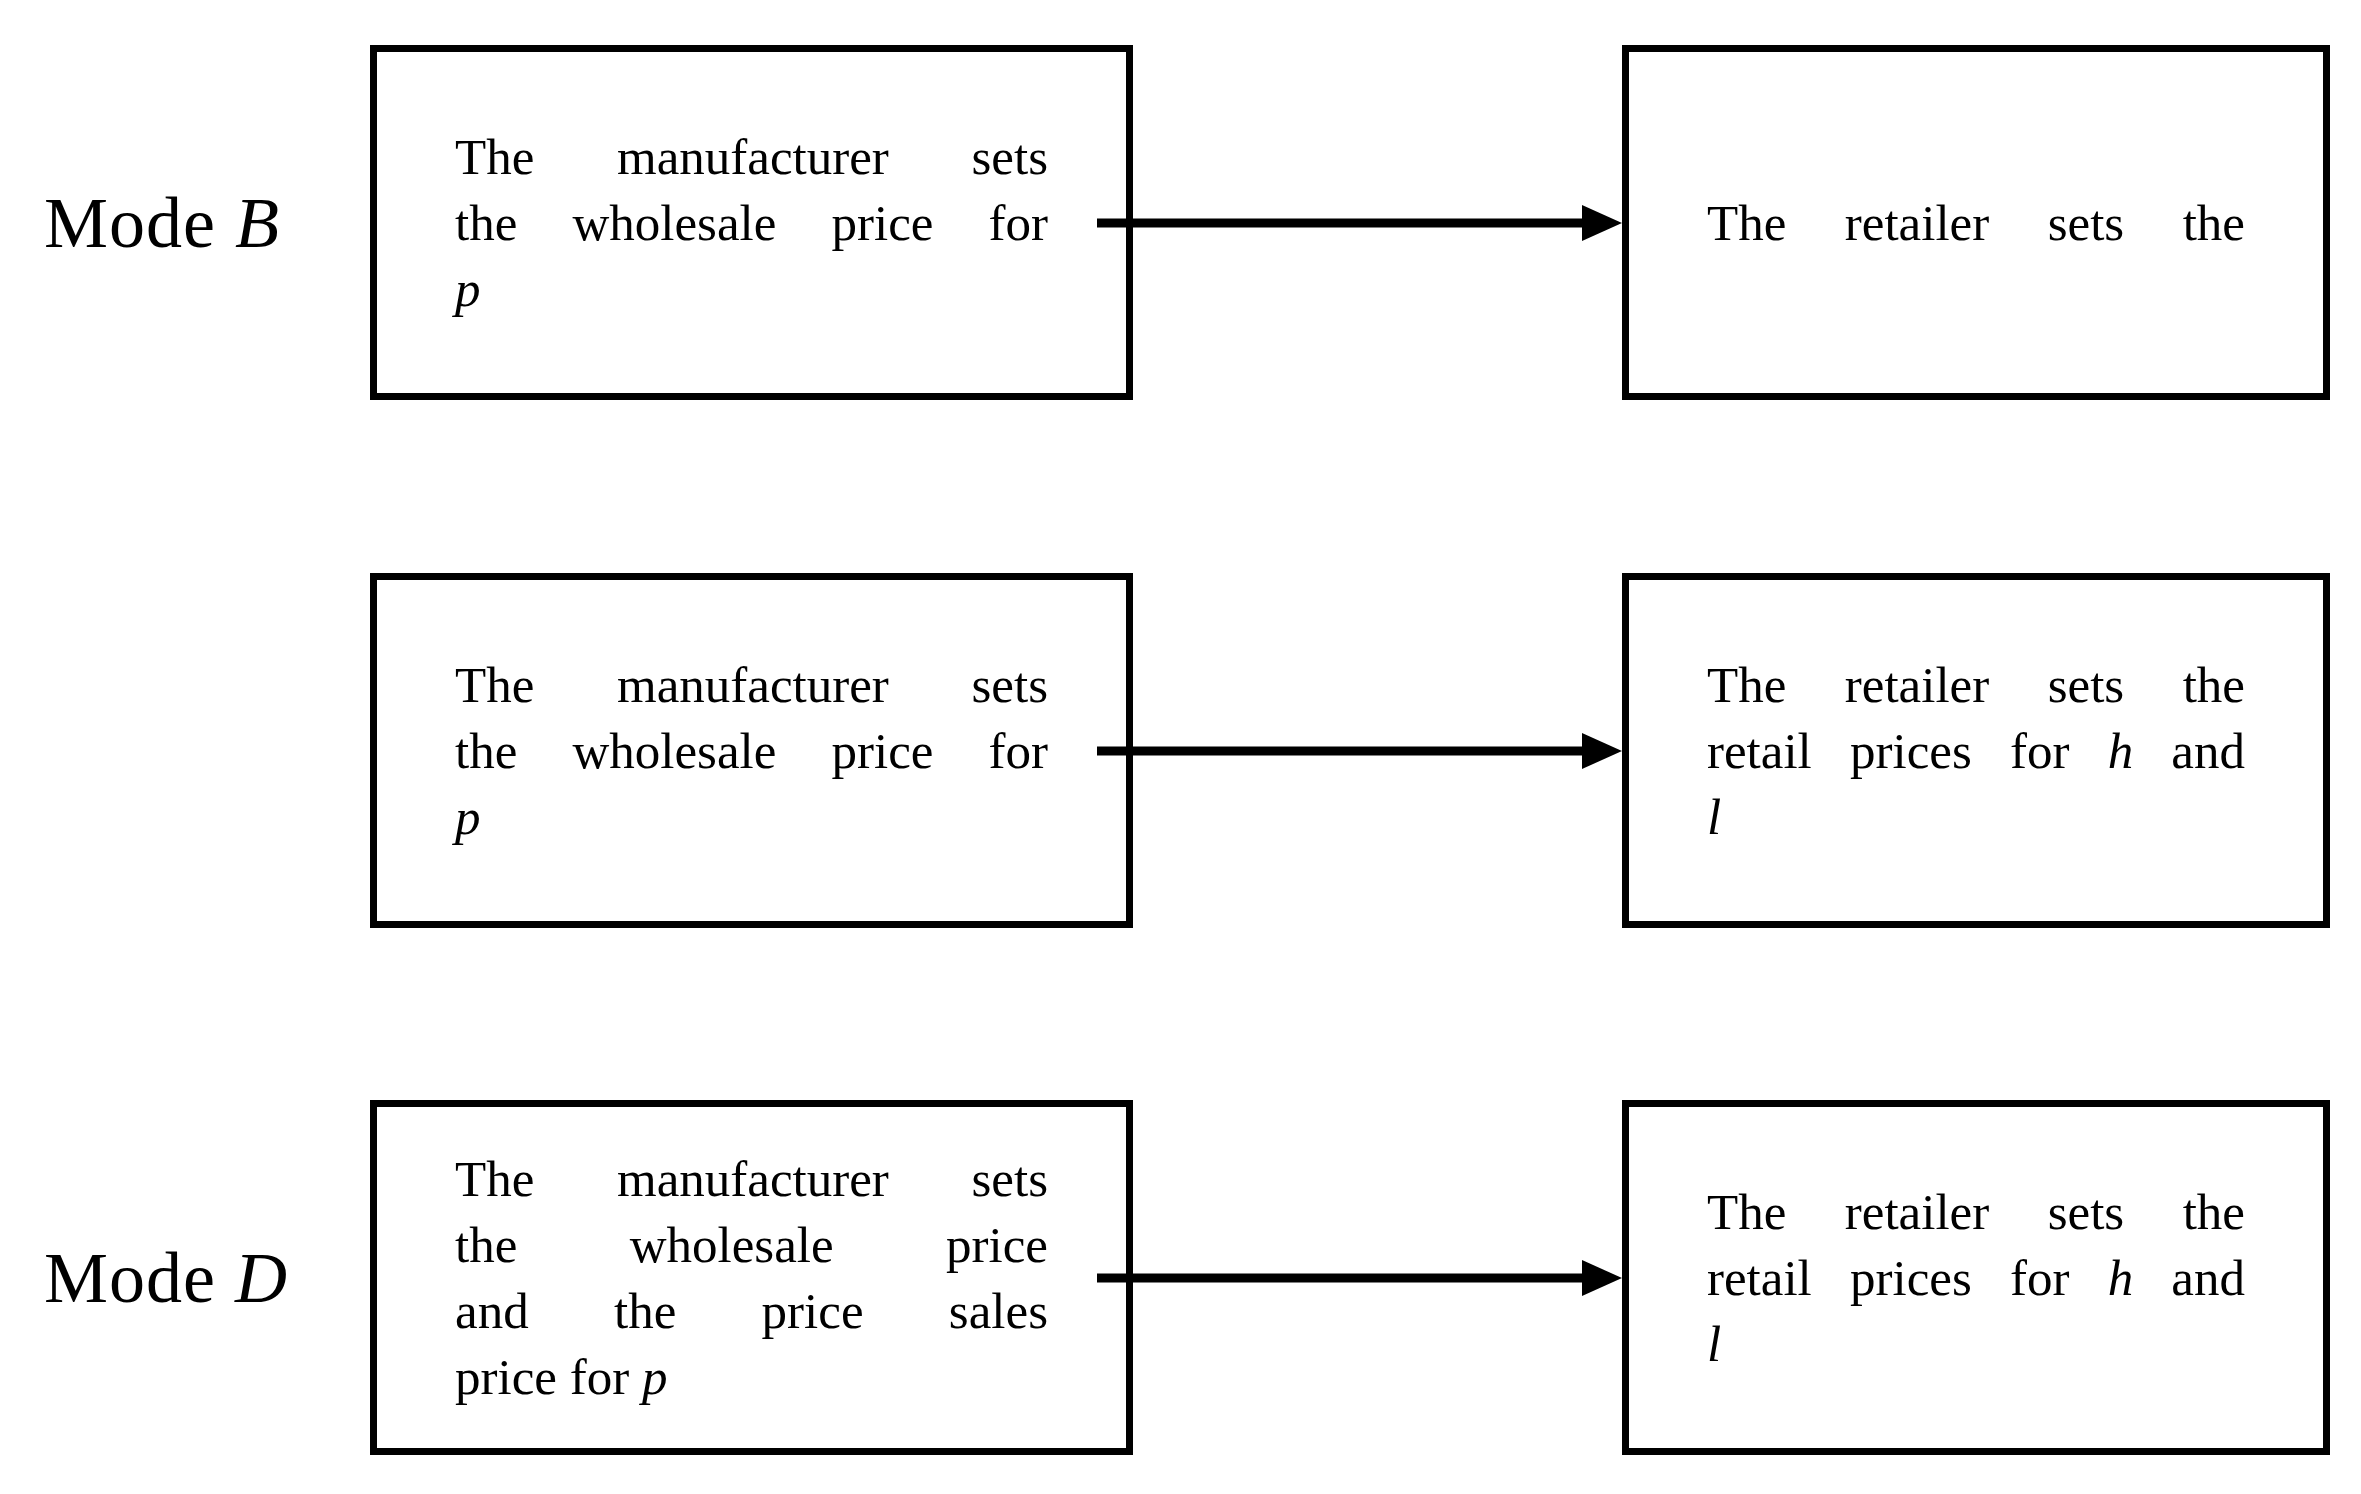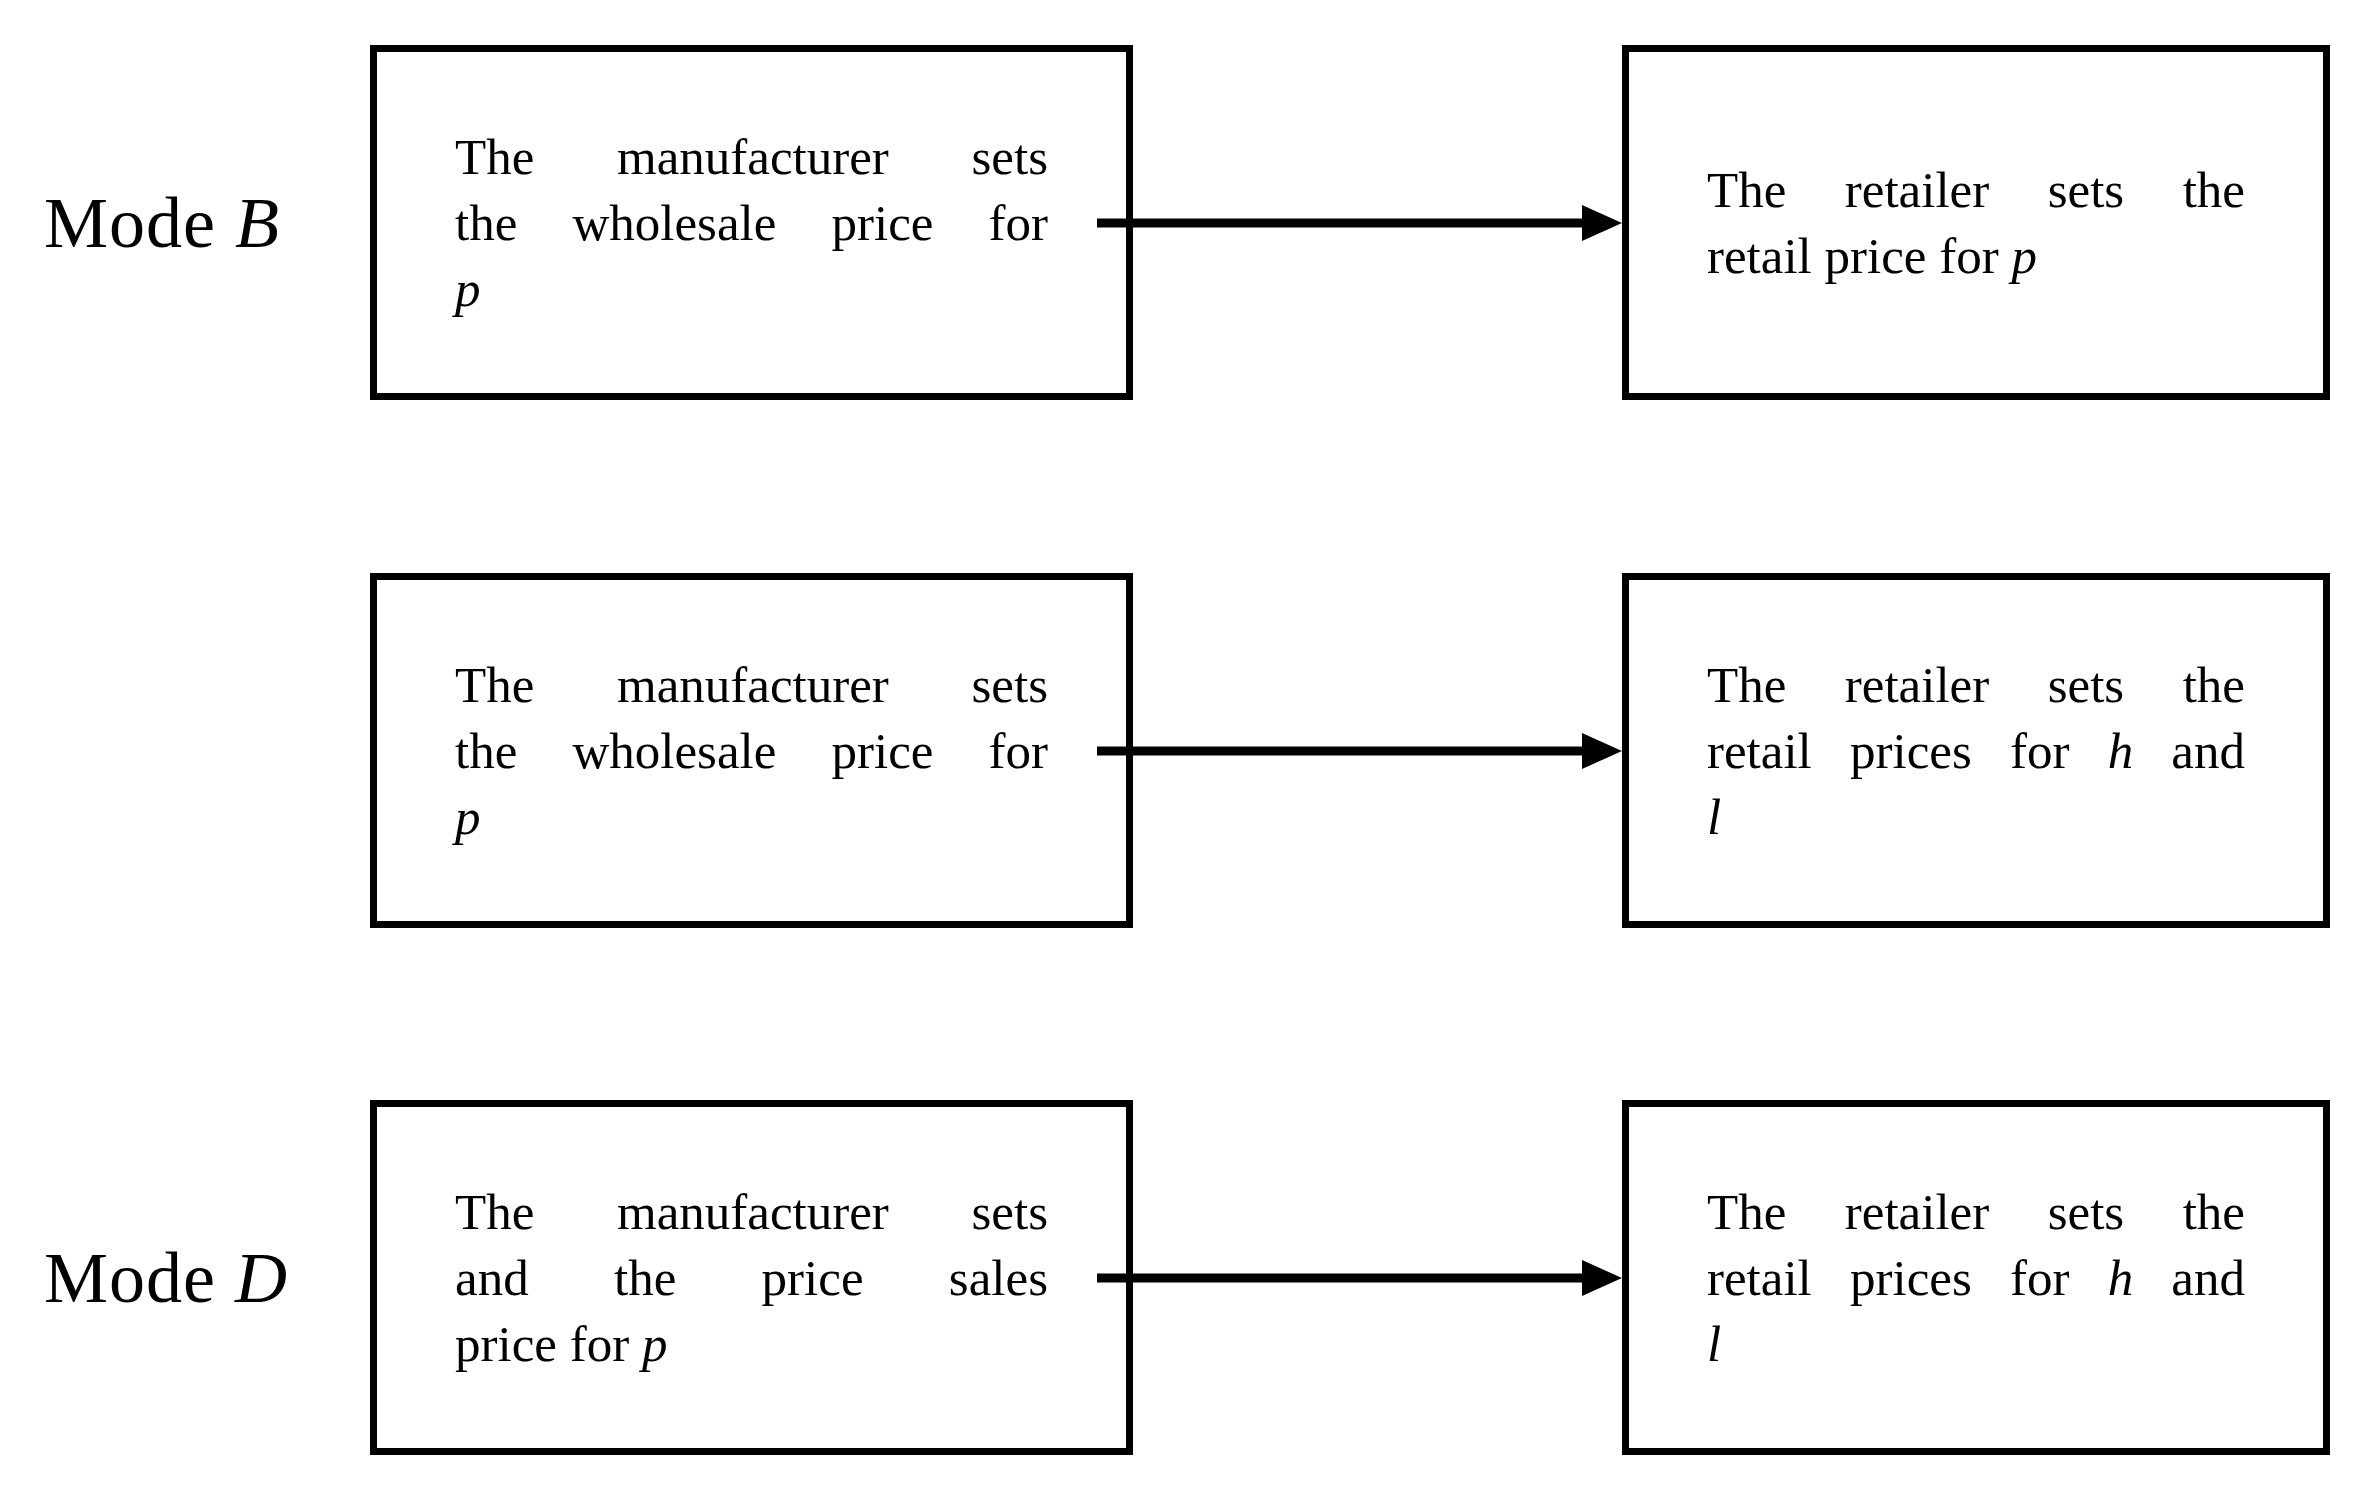--- a/index.html
+++ b/index.html
@@ -100,21 +100,20 @@
           <div class="line last"><span class="mathvar">p</span></div>
         </div>
     </div>
     <div class="arrow">
       <span class="shaft"></span>
       <span class="head"></span>
     </div>
     <div class="box right-box">
       <div class="box-text">
           <div class="line">The retailer sets the</div>
-          <div class="line last">retail price for <span class="mathvar">p</span></div>
         </div>
     </div>
   </section>
 
   <section class="row" style="top:573px">
     <div class="box left-box">
       <div class="box-text">
           <div class="line">The manufacturer sets</div>
           <div class="line">the wholesale price for</div>
           <div class="line last"><span class="mathvar">p</span></div>
@@ -131,20 +130,21 @@
           <div class="line last"><span class="mathvar">l</span></div>
         </div>
     </div>
   </section>
 
   <section class="row" style="top:1100px">
     <div class="mode-label">Mode <span class="mathvar">D</span></div>
     <div class="box left-box">
       <div class="box-text">
           <div class="line">The manufacturer sets</div>
+          <div class="line">the wholesale price</div>
           <div class="line">and the price sales</div>
           <div class="line last">price for <span class="mathvar">p</span></div>
         </div>
     </div>
     <div class="arrow">
       <span class="shaft"></span>
       <span class="head"></span>
     </div>
     <div class="box right-box">
       <div class="box-text">

